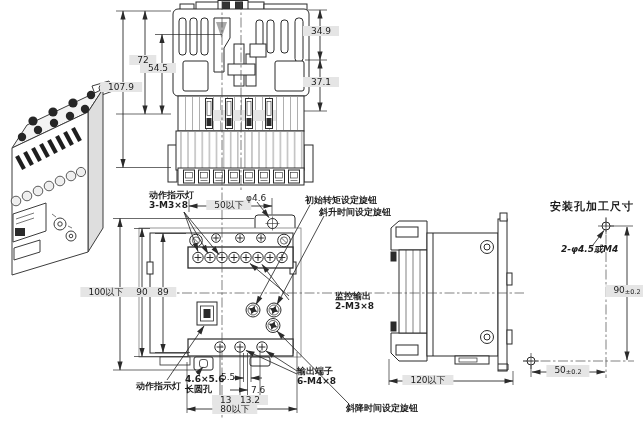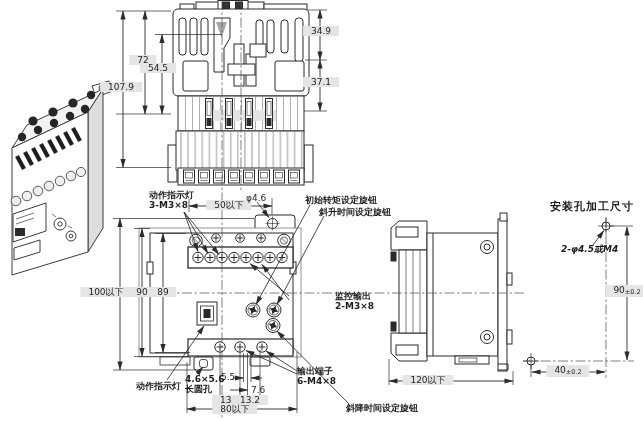--- a/index.html
+++ b/index.html
@@ -358,16 +358,16 @@
 <div class="lab zh" style="left:346px;top:403px;">斜降时间设定旋钮</div>
 
 <div class="lab num bg c" style="left:428px;top:380px;">120以下</div>
 
 <div class="lab title" style="left:550px;top:202px;">安装孔加工尺寸</div>
 <div class="lab num" style="left:561px;top:244px;font-weight:bold;font-style:italic;">2-φ4.5或M4</div>
 <div class="lab num bg c" style="left:627px;top:291px;">
   <span>90</span><span class="tol">±0.2</span>
 </div>
 <div class="lab num bg c" style="left:568px;top:371px;">
-  <span>40</span><span class="tol">±0.2</span>
+  <span>50</span><span class="tol">±0.2</span>
 </div>
 
 </div>
 
 </body></html>

